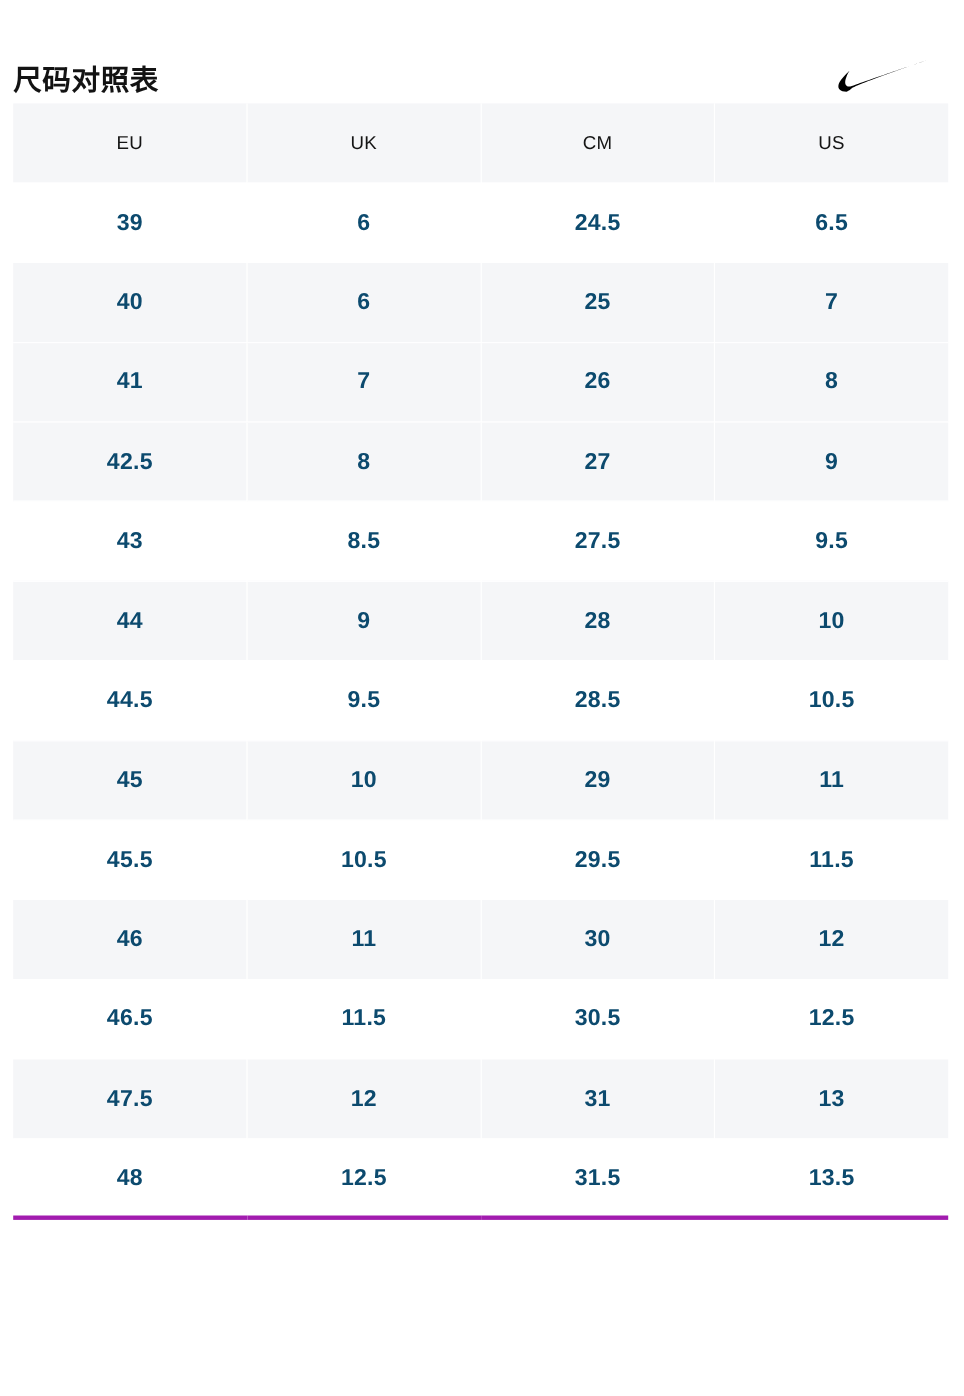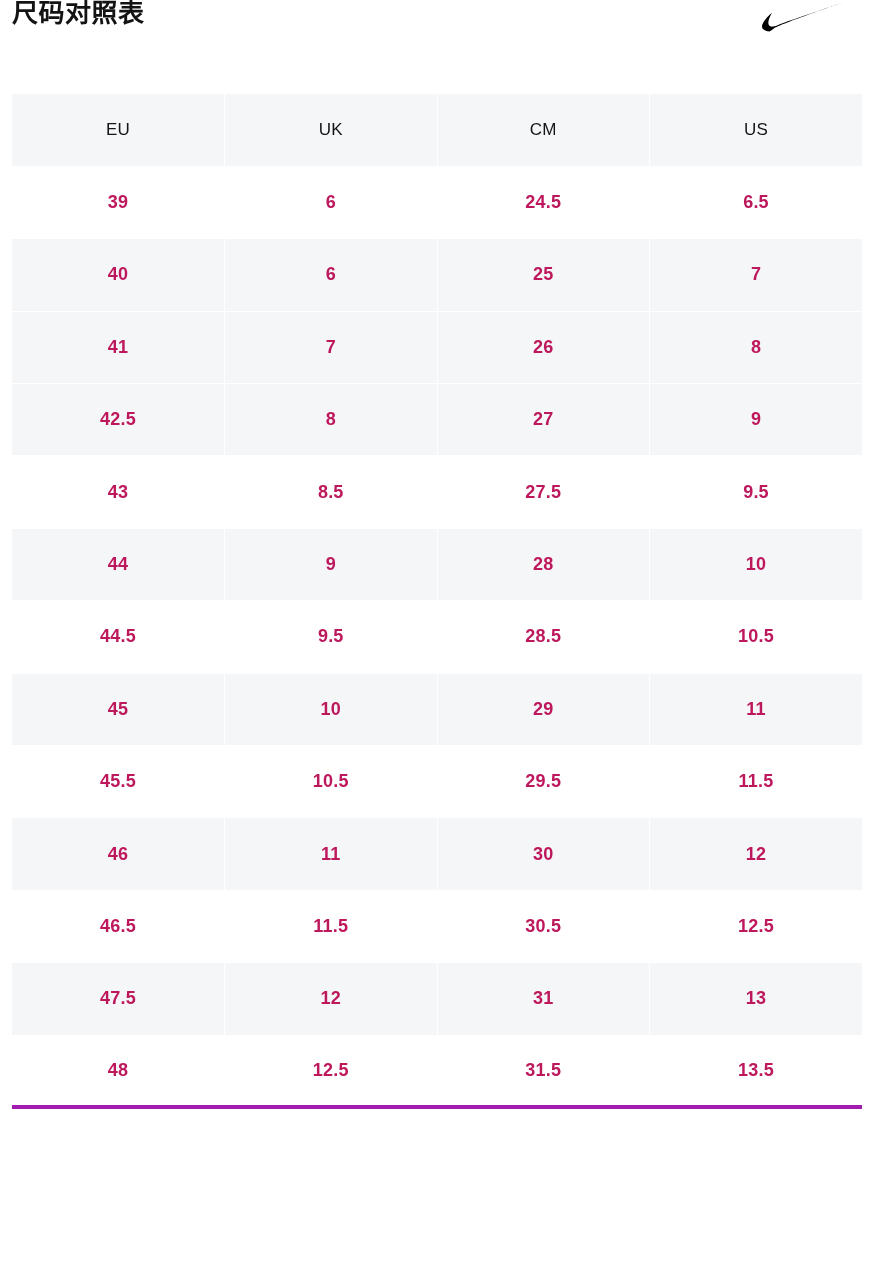--- a/index.html
+++ b/index.html
@@ -25,21 +25,21 @@
   }
 
   
   .header {
     position: absolute;
     left: 0;
     top: 0;
     width: 876px;
     height: 86px;
     display: flex;
-    align-items: flex-start;
+    align-items: flex-end;
     justify-content: space-between;
     box-sizing: border-box;
     padding: 0 32px 0 12px;
   }
 
   .page-title {
     font-size: 26px;
     font-weight: 700;
     letter-spacing: 0.5px;
     line-height: 1;
@@ -95,23 +95,23 @@
 
   table.size-table thead th {
     background: #f5f6f8;
     font-size: 17px;
     font-weight: 400;
     color: #151515;
     letter-spacing: 0.3px;
   }
 
   table.size-table tbody td {
-    font-size: 18px;
+    font-size: 21px;
     font-weight: 600;
-    color: #be185d;
+    color: #0c4a6e;
     letter-spacing: 0.2px;
     background: #ffffff;
   }
 
   table.size-table tbody tr.alt td {
     background: #f5f6f8;
   }
 
   table.size-table tbody tr:last-child td {
     border-bottom: 4px solid #a21caf;

